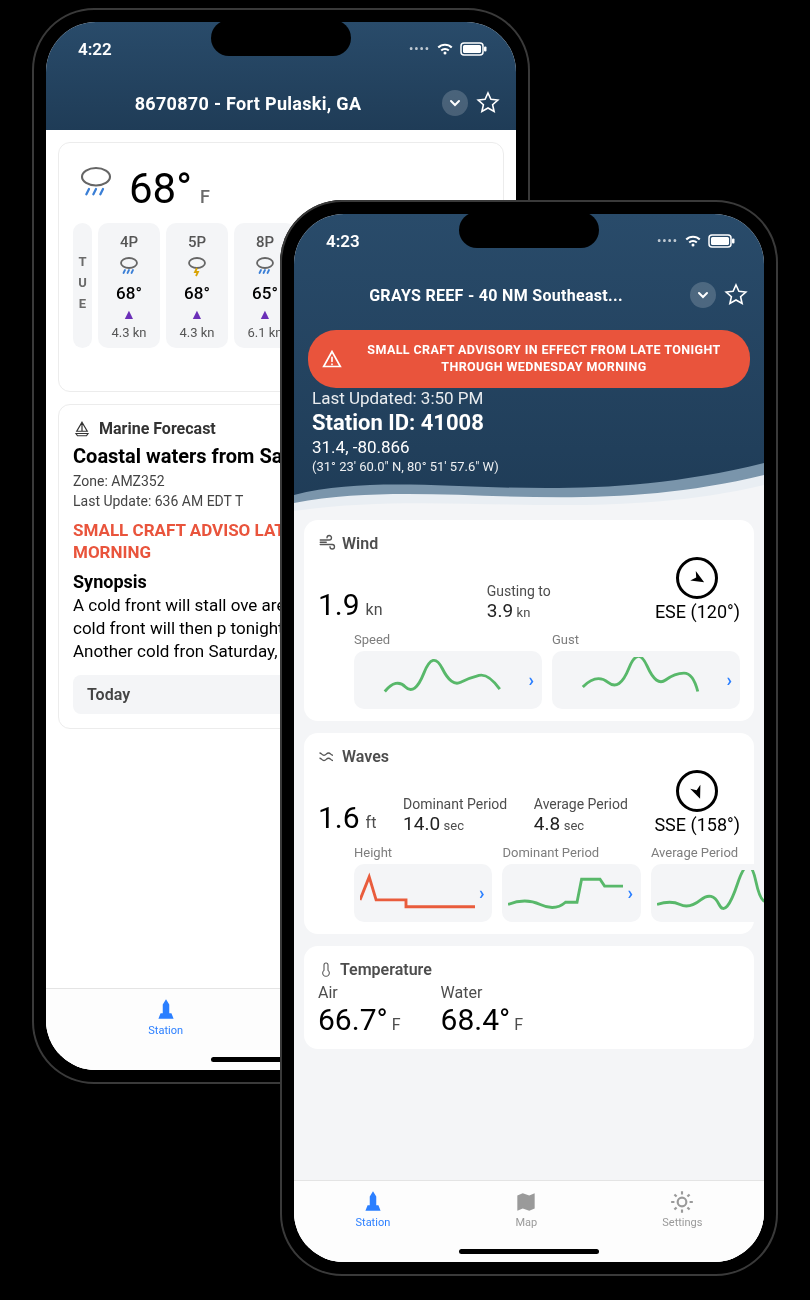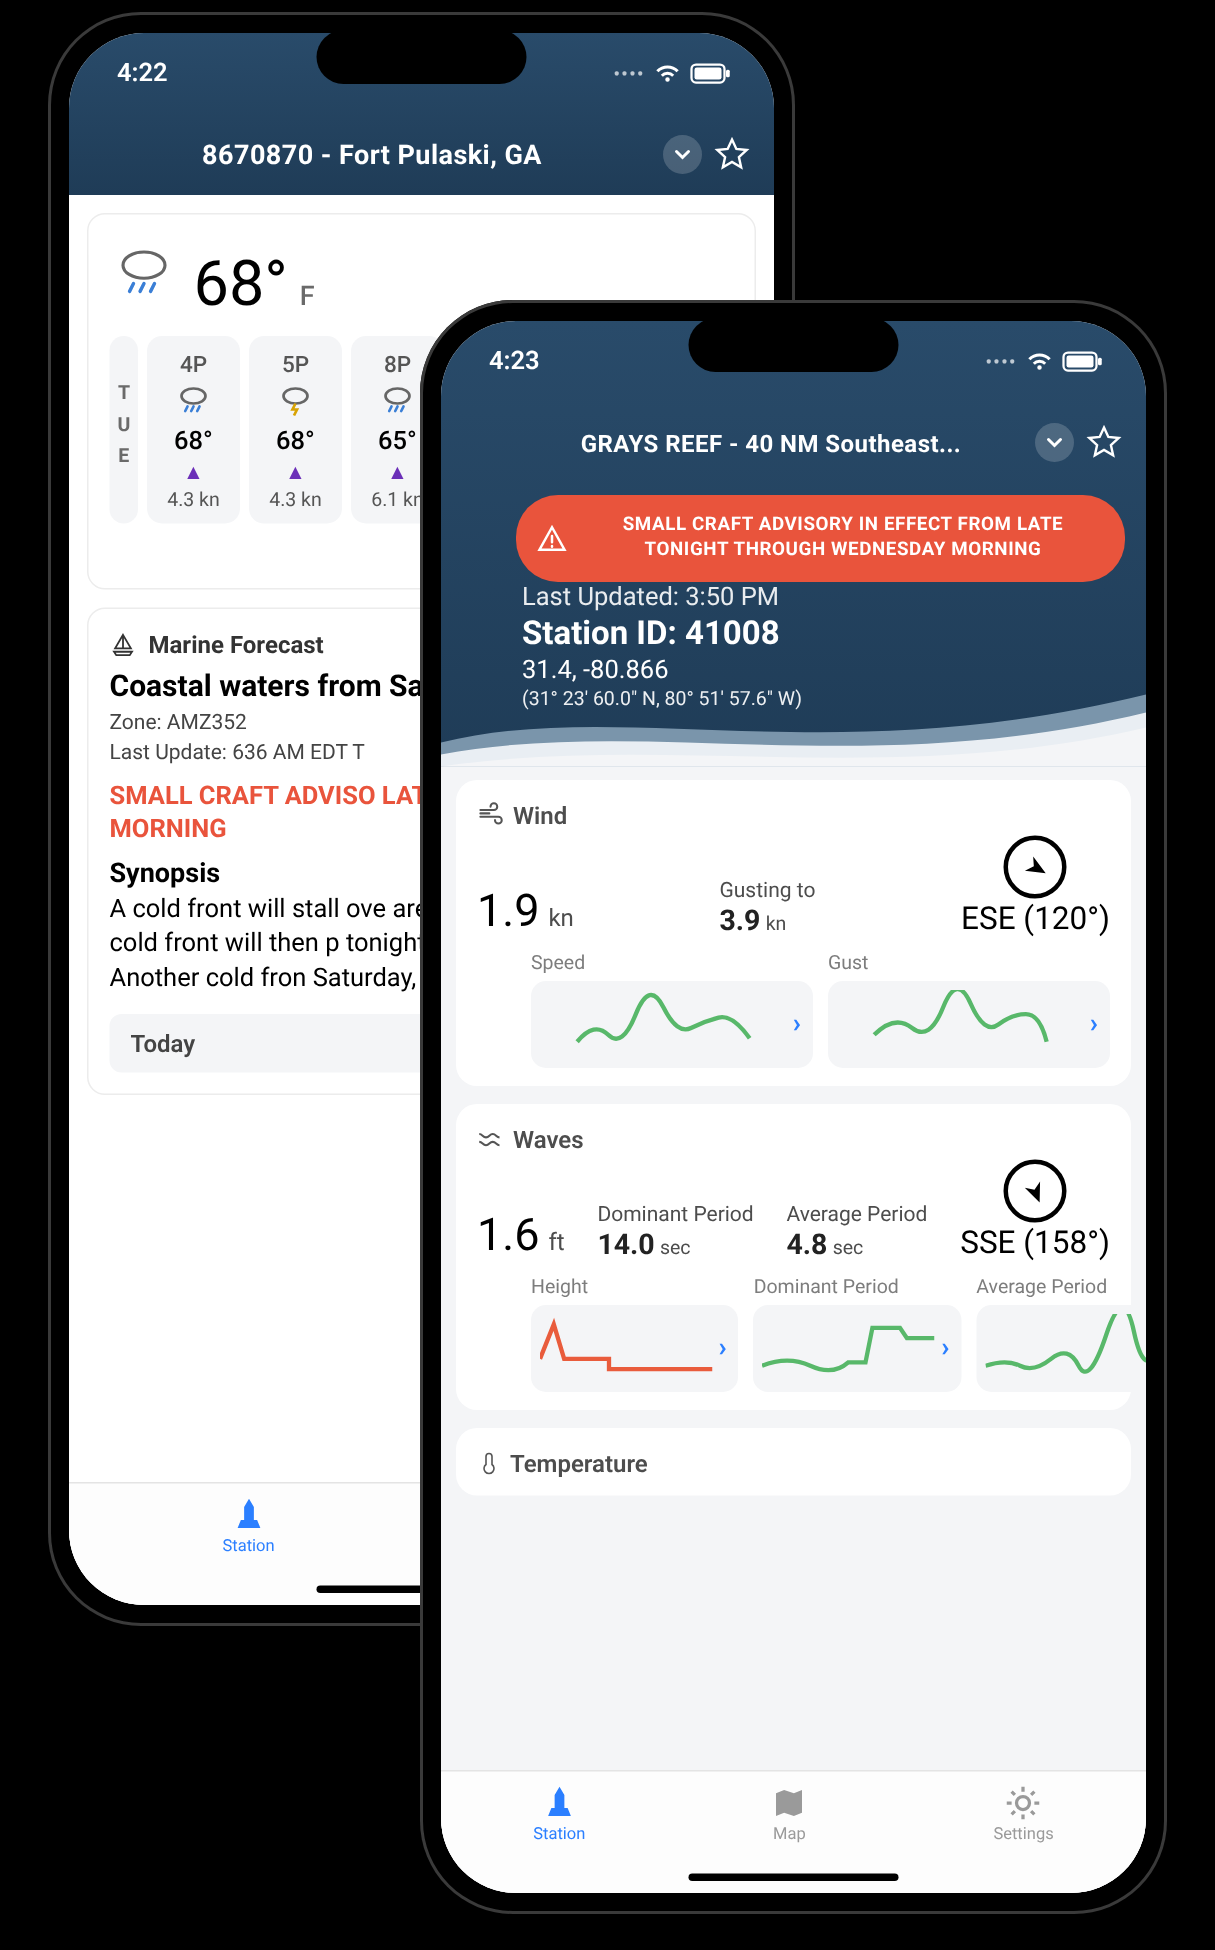--- a/index.html
+++ b/index.html
@@ -81,41 +81,41 @@
   .today-tab{background:var(--gray-bg);border-radius:8px;padding:10px 14px;margin-top:12px;font-weight:600;color:#444;}
 
   
   .tabbar{position:absolute;bottom:0;left:0;right:0;height:82px;border-top:1px solid #e4e4e4;background:#fdfdfd;display:flex;justify-content:space-around;align-items:flex-start;padding-top:8px;}
   .tab{display:flex;flex-direction:column;align-items:center;gap:1px;color:#9a9a9a;font-size:11px;}
   .tab.active{color:var(--accent);}
   .tab svg{width:26px;height:26px;}
   .home-indicator{position:absolute;bottom:8px;left:50%;transform:translateX(-50%);width:140px;height:5px;background:#000;border-radius:3px;}
 
   
-  .front .header{padding-bottom:0;padding-left:36px;}
+  .front .header{padding-bottom:0;}
   .advisory-pill{margin:8px 14px 0;background:var(--red);border-radius:28px;padding:12px 14px;display:flex;gap:10px;align-items:center;color:#fff;font-weight:700;font-size:12.5px;letter-spacing:.4px;line-height:1.35;text-align:center;justify-content:center;}
   .adv-icon{width:20px;height:20px;flex-shrink:0;}
   .station-info{padding:0 18px 36px;position:relative;}
   .last-up{font-size:17px;opacity:.9;}
   .station-id{font-size:22px;font-weight:700;margin-top:2px;}
   .coords{font-size:17px;margin-top:2px;}
   .coords-dms{font-size:13px;opacity:.92;margin-top:2px;}
   .wave-bg{position:absolute;left:0;right:0;bottom:-1px;height:56px;}
   .front-body{background:var(--gray-bg);padding:10px 10px 0;height:100%;overflow:hidden;}
   .panel{background:#fff;border-radius:14px;padding:14px 14px 12px;margin-bottom:12px;}
   .panel-head{display:flex;align-items:center;gap:6px;color:var(--text-mid);font-weight:600;font-size:16px;}
   .panel-row{display:flex;align-items:flex-end;justify-content:space-between;margin-top:4px;}
   .big-val{font-size:30px;font-weight:400;}
   .big-unit{font-size:16px;color:var(--text-mid);margin-left:2px;}
   .sub-col{font-size:14px;color:var(--text-mid);}
-  .sub-val{font-size:19px;color:#222;font-weight:700;}
+  .sub-val{font-size:19px;color:#222;font-weight:400;}
   .sub-unit{font-size:13px;color:var(--text-mid);}
   .dir-block{display:flex;flex-direction:column;align-items:center;gap:2px;}
   .dir-circle{width:42px;height:42px;border:3px solid #000;border-radius:50%;display:flex;align-items:center;justify-content:center;}
-  .dir-label{font-size:21px;text-align:right;}
+  .dir-label{font-size:18px;text-align:right;}
   .spark-row{display:flex;gap:10px;margin-top:10px;margin-left:36px;}
   .spark{flex:1;}
   .spark-title{font-size:13px;color:var(--text-muted);margin-bottom:4px;}
   .spark-box{background:var(--gray-bg);border-radius:10px;height:58px;display:flex;align-items:center;padding:4px 8px 4px 6px;gap:4px;}
   .spark-box svg{flex:1;height:46px;}
   .chev-r{color:var(--accent);font-size:18px;font-weight:700;}
   .temp-cols{display:flex;gap:40px;margin-top:4px;}
   .temp-cols .label{color:var(--text-mid);font-size:16px;}
   .temp-cols .tval{font-size:30px;}
   .temp-cols .tunit{font-size:16px;color:var(--text-mid);}
@@ -418,20 +418,32 @@
         </div>
       </div>
 
       <div class="panel">
         <div class="panel-head">
           <svg width="16" height="18" viewBox="0 0 24 24">
               <path d="M12 3a3 3 0 013 3v8a5 5 0 11-6 0V6a3 3 0 013-3z" fill="none" stroke="#555" stroke-width="1.6"></path>
             </svg>
           <span>Temperature</span>
         </div>
+        <div class="temp-cols">
+          <div>
+            <div class="label">Air</div>
+            <span class="tval">66.7°</span>
+            <span class="tunit">F</span>
+          </div>
+          <div>
+            <div class="label">Water</div>
+            <span class="tval">68.4°</span>
+            <span class="tunit">F</span>
+          </div>
+        </div>
       </div>
     </div>
 
     <div class="tabbar">
       <div class="tab active">
         <svg viewBox="0 0 24 24">
             <path d="M12 2l3 5H9zM9 7h6v8H9zM7 15h10l2 5H5z" fill="#2b7fff"></path>
           </svg>
         <span>Station</span>
       </div>

